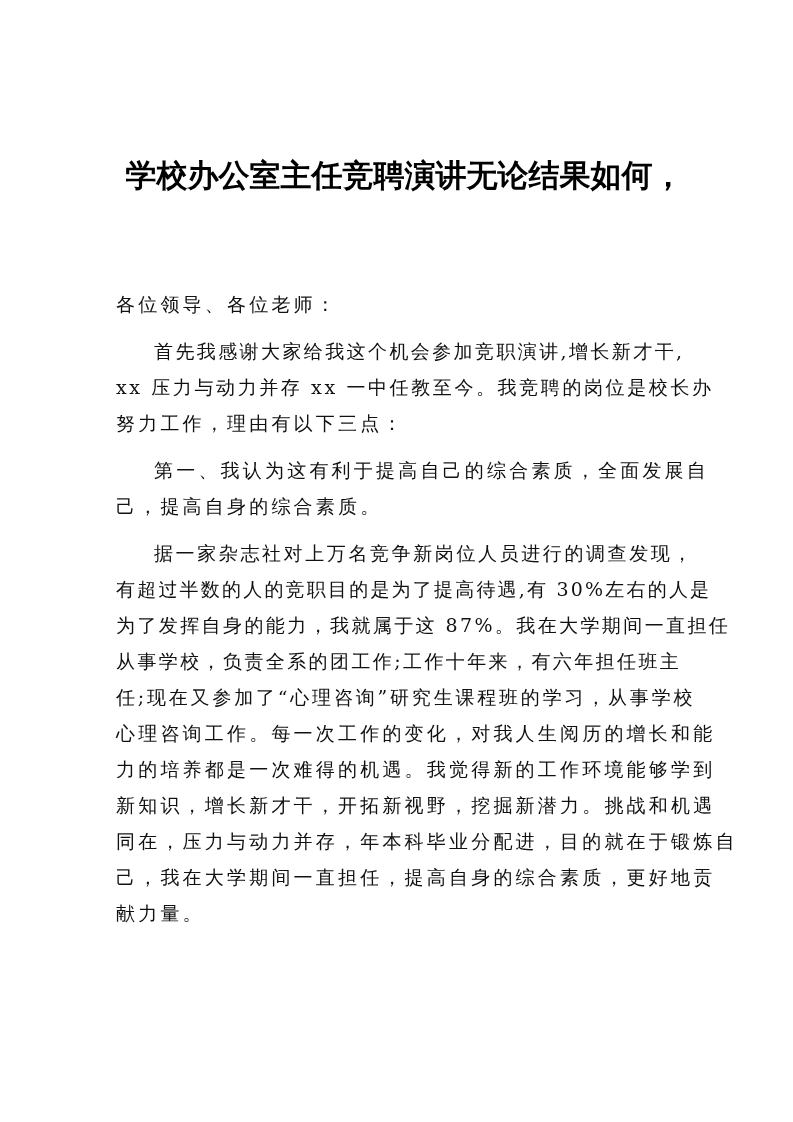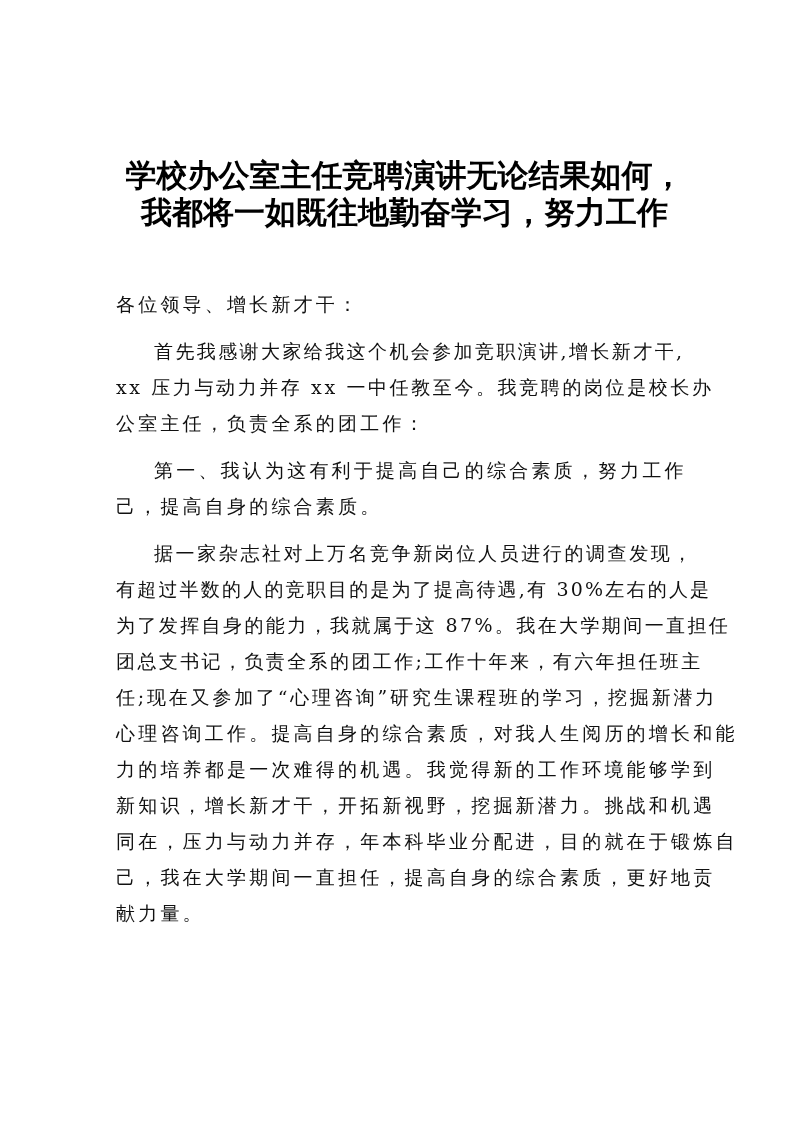--- a/index.html
+++ b/index.html
@@ -14,44 +14,43 @@
   .line { position: absolute; left: 0; white-space: nowrap; height: 24px; line-height: 24px;
           letter-spacing: 3.2px; }
   .indent { padding-left: 38px; }
 </style>
 </head>
 <body>
 
 <div class="page">
   <div class="title">
     <div>学校办公室主任竞聘演讲无论结果如何，</div>
-    <div>我都将一如既往地勤奋学习，努力工作</div>
   </div>
 
   <div class="body">
-    <div class="line" style="top:0px">各位领导、增长新才干：</div>
+    <div class="line" style="top:0px">各位领导、各位老师：</div>
 
     <div>
       <div class="line indent" style="top:47px; letter-spacing:2.4px">首先我感谢大家给我这个机会参加竞职演讲,增长新才干,</div>
       <div class="line" style="top:83px; letter-spacing:2.6px">xx 压力与动力并存 xx 一中任教至今。我竞聘的岗位是校长办</div>
-      <div class="line" style="top:119px">公室主任，负责全系的团工作：</div>
+      <div class="line" style="top:119px">努力工作，理由有以下三点：</div>
     </div>
 
     <div>
-      <div class="line indent" style="top:166px">第一、我认为这有利于提高自己的综合素质，努力工作</div>
+      <div class="line indent" style="top:166px">第一、我认为这有利于提高自己的综合素质，全面发展自</div>
       <div class="line" style="top:202px">己，提高自身的综合素质。</div>
     </div>
 
     <div>
       <div class="line indent" style="top:249px; letter-spacing:2.6px">据一家杂志社对上万名竞争新岗位人员进行的调查发现，</div>
       <div class="line" style="top:285px; letter-spacing:2.2px">有超过半数的人的竞职目的是为了提高待遇,有 30%左右的人是</div>
       <div class="line" style="top:321px; letter-spacing:2.4px">为了发挥自身的能力，我就属于这 87%。我在大学期间一直担任</div>
-      <div class="line" style="top:357px; letter-spacing:2.4px">团总支书记，负责全系的团工作;工作十年来，有六年担任班主</div>
-      <div class="line" style="top:393px; letter-spacing:2.8px">任;现在又参加了“心理咨询”研究生课程班的学习，挖掘新潜力</div>
-      <div class="line" style="top:429px">心理咨询工作。提高自身的综合素质，对我人生阅历的增长和能</div>
+      <div class="line" style="top:357px; letter-spacing:2.4px">从事学校，负责全系的团工作;工作十年来，有六年担任班主</div>
+      <div class="line" style="top:393px; letter-spacing:2.8px">任;现在又参加了“心理咨询”研究生课程班的学习，从事学校</div>
+      <div class="line" style="top:429px">心理咨询工作。每一次工作的变化，对我人生阅历的增长和能</div>
       <div class="line" style="top:465px">力的培养都是一次难得的机遇。我觉得新的工作环境能够学到</div>
       <div class="line" style="top:501px">新知识，增长新才干，开拓新视野，挖掘新潜力。挑战和机遇</div>
       <div class="line" style="top:537px">同在，压力与动力并存，年本科毕业分配进，目的就在于锻炼自</div>
       <div class="line" style="top:573px">己，我在大学期间一直担任，提高自身的综合素质，更好地贡</div>
       <div class="line" style="top:609px">献力量。</div>
     </div>
   </div>
 </div>
 
 </body></html>

